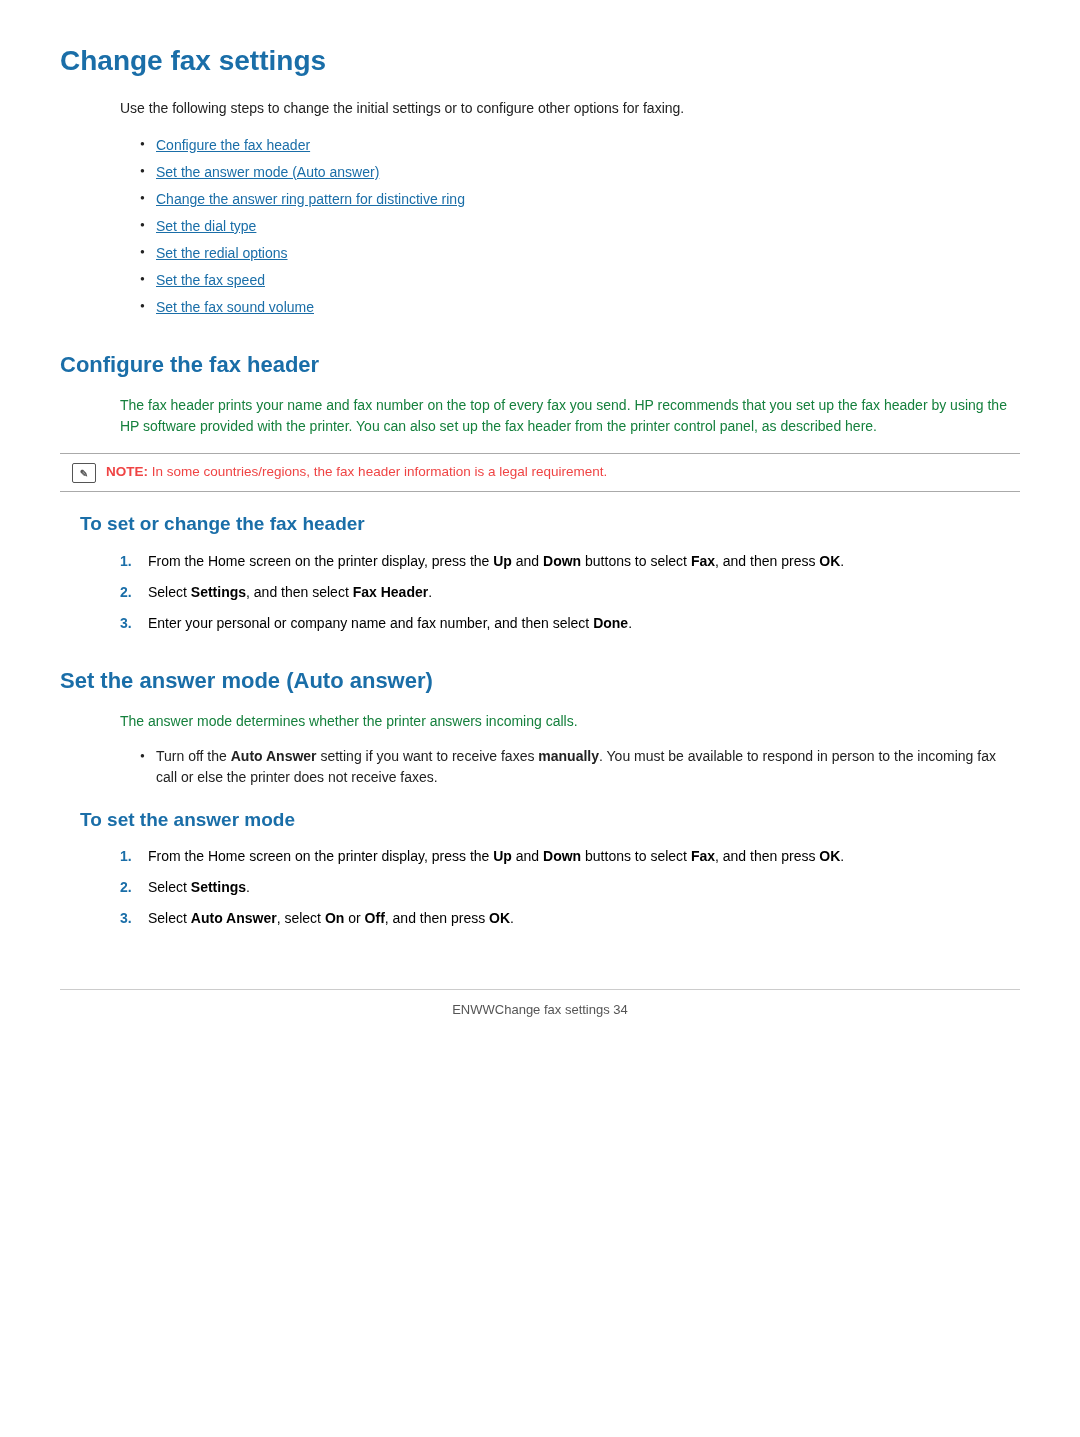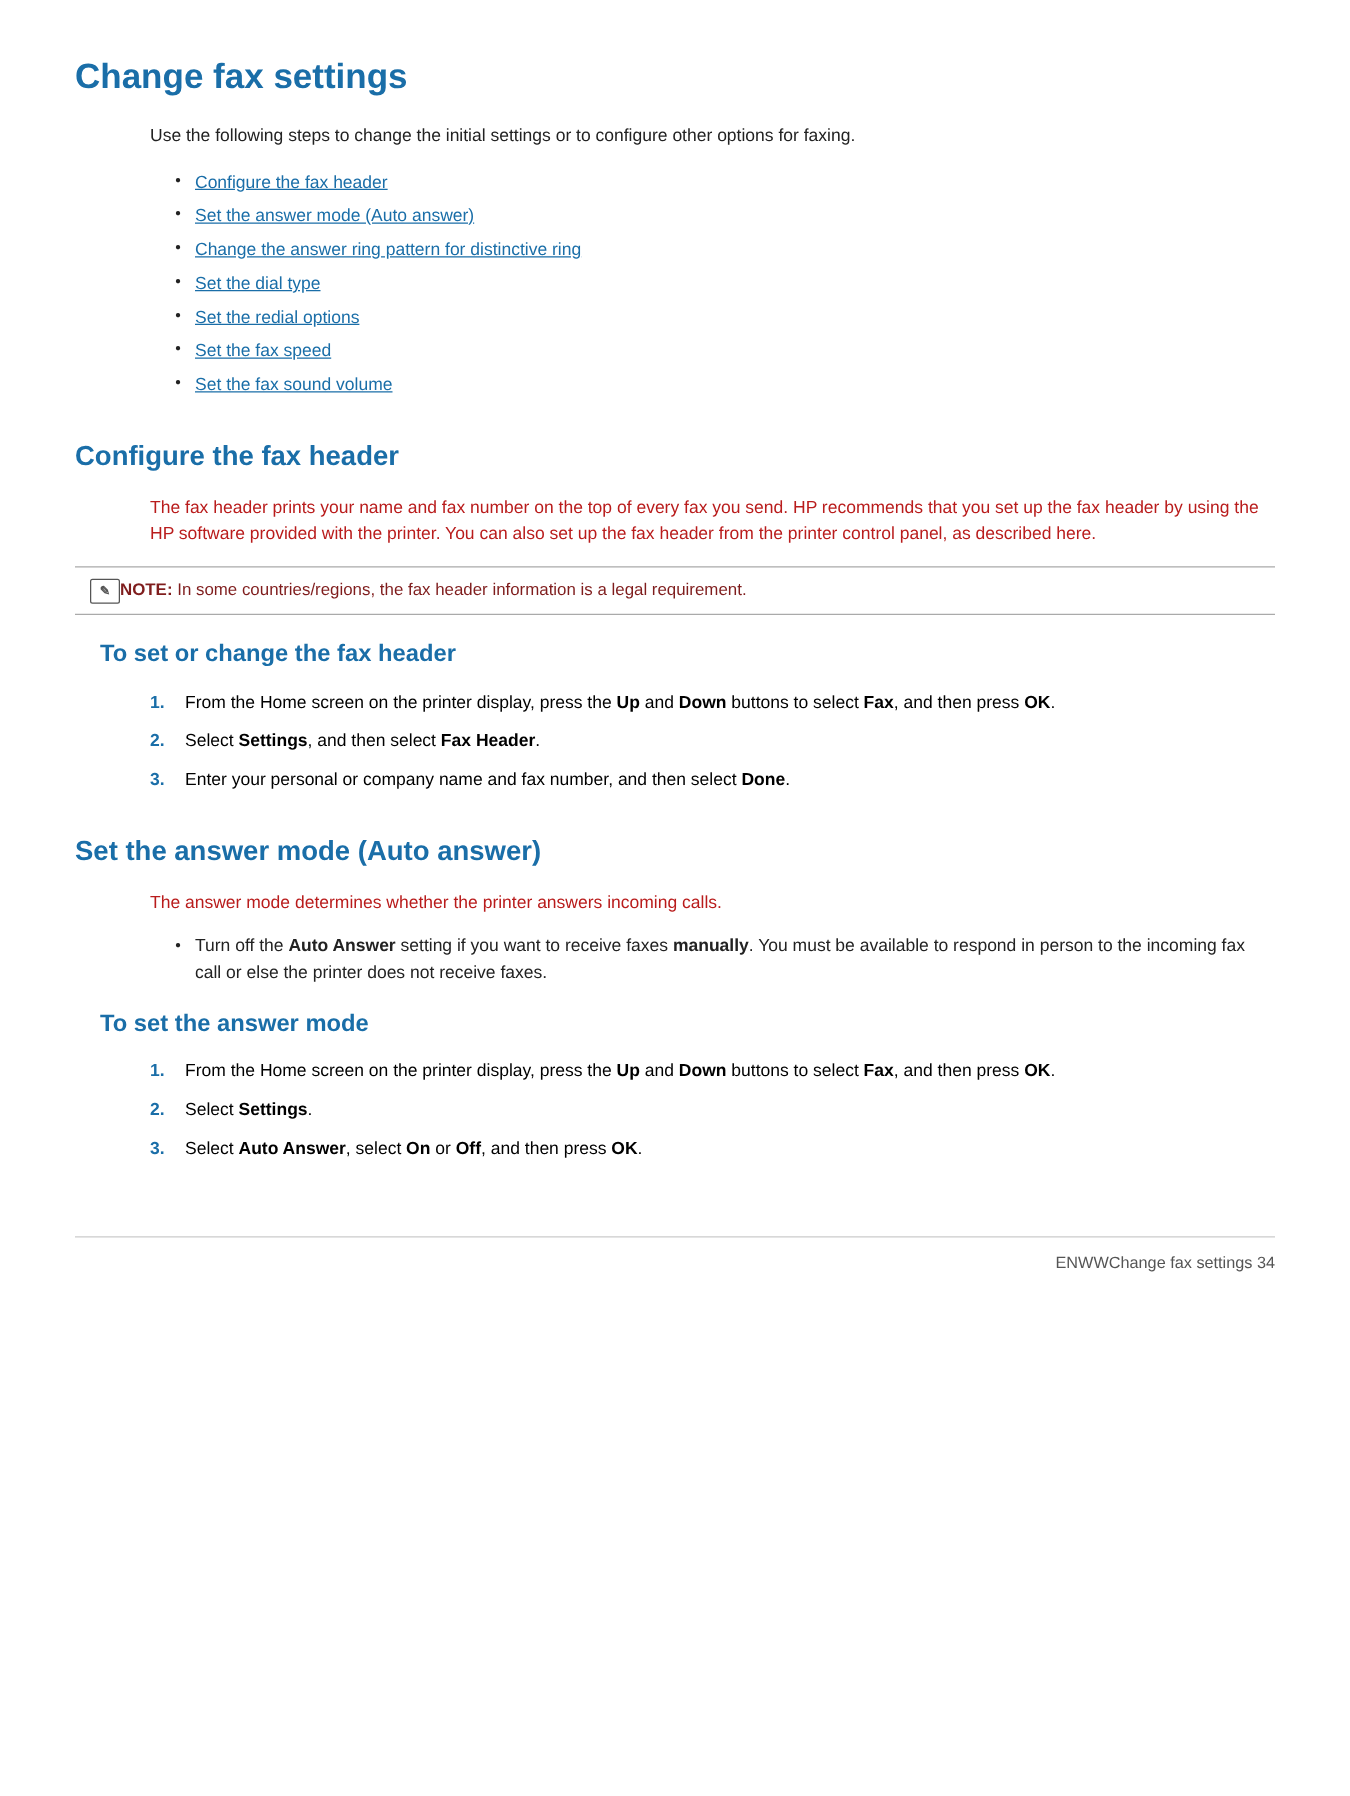--- a/index.html
+++ b/index.html
@@ -47,30 +47,31 @@
       left: 0;
       top: 3px;
     }
     .bullet-list li a {
       color: #1a6ea8;
       text-decoration: underline;
     }
     .section-text {
       margin-left: 60px;
       margin-bottom: 14px;
-      color: #b91c1c;
+      color: #15803d;
     }
     .note-box {
       border-top: 1px solid #aaa;
       border-bottom: 1px solid #aaa;
       padding: 8px 12px;
       margin: 16px 0 16px 0;
       display: flex;
       align-items: flex-start;
-      color: #7f1d1d;
+      gap: 10px;
+      color: #ef4444;
       font-size: 13.5px;
     }
     .note-icon {
       display: inline-flex;
       align-items: center;
       justify-content: center;
       width: 24px;
       height: 20px;
       border: 1.5px solid #555;
       border-radius: 2px;
@@ -128,21 +129,21 @@
     .bullet-list2 li::before {
       content: "●";
       font-size: 8px;
       color: #222;
       position: absolute;
       left: 0;
       top: 4px;
     }
     .footer {
       display: flex;
-      justify-content: flex-end;
+      justify-content: center;
       margin-top: 60px;
       border-top: 1px solid #ccc;
       padding-top: 10px;
       font-size: 13px;
       color: #555;
     }
   </style>
 </head>
 <body>
 

